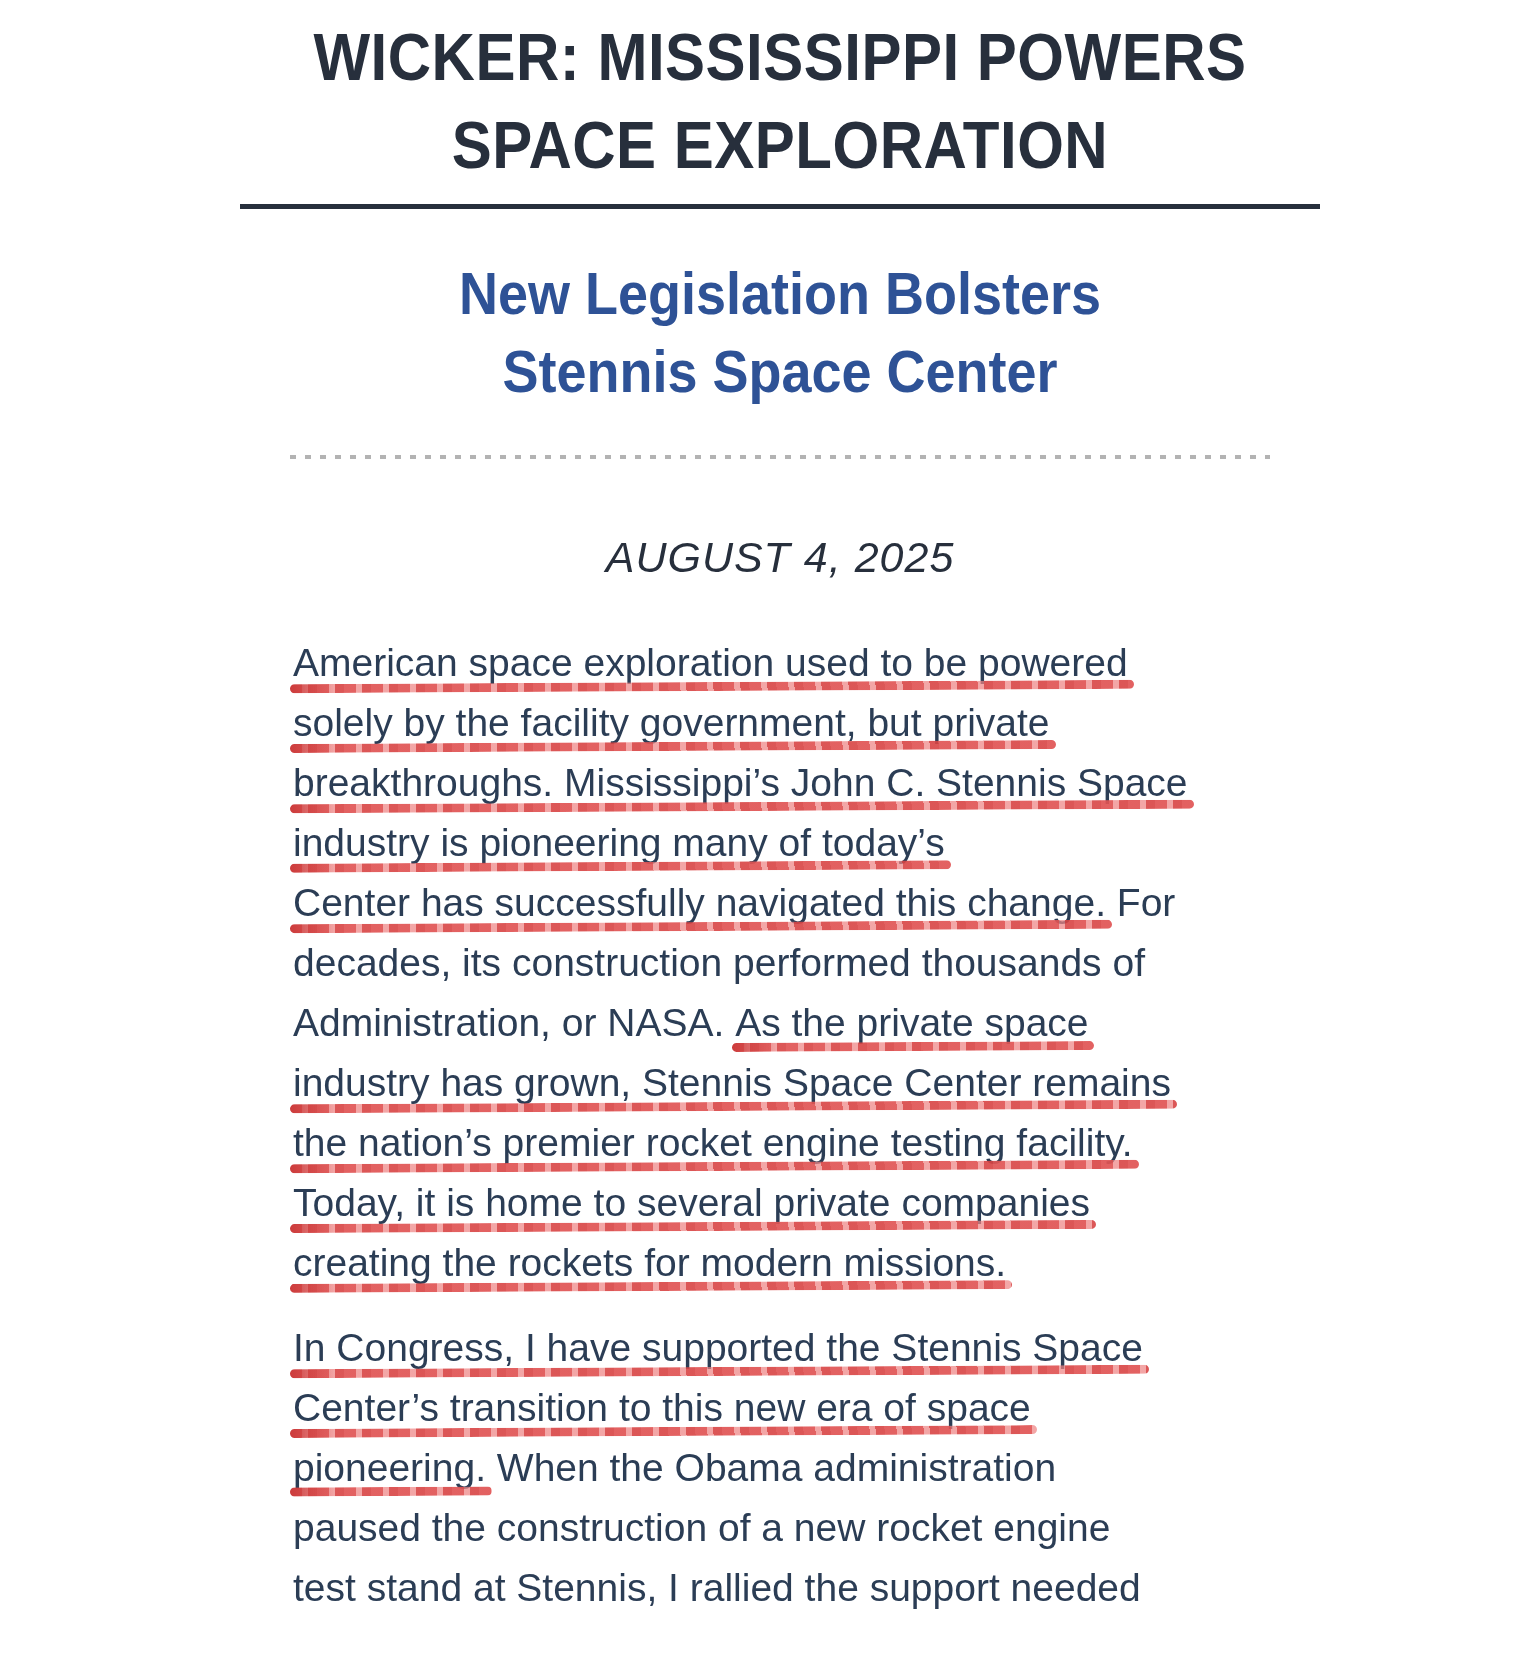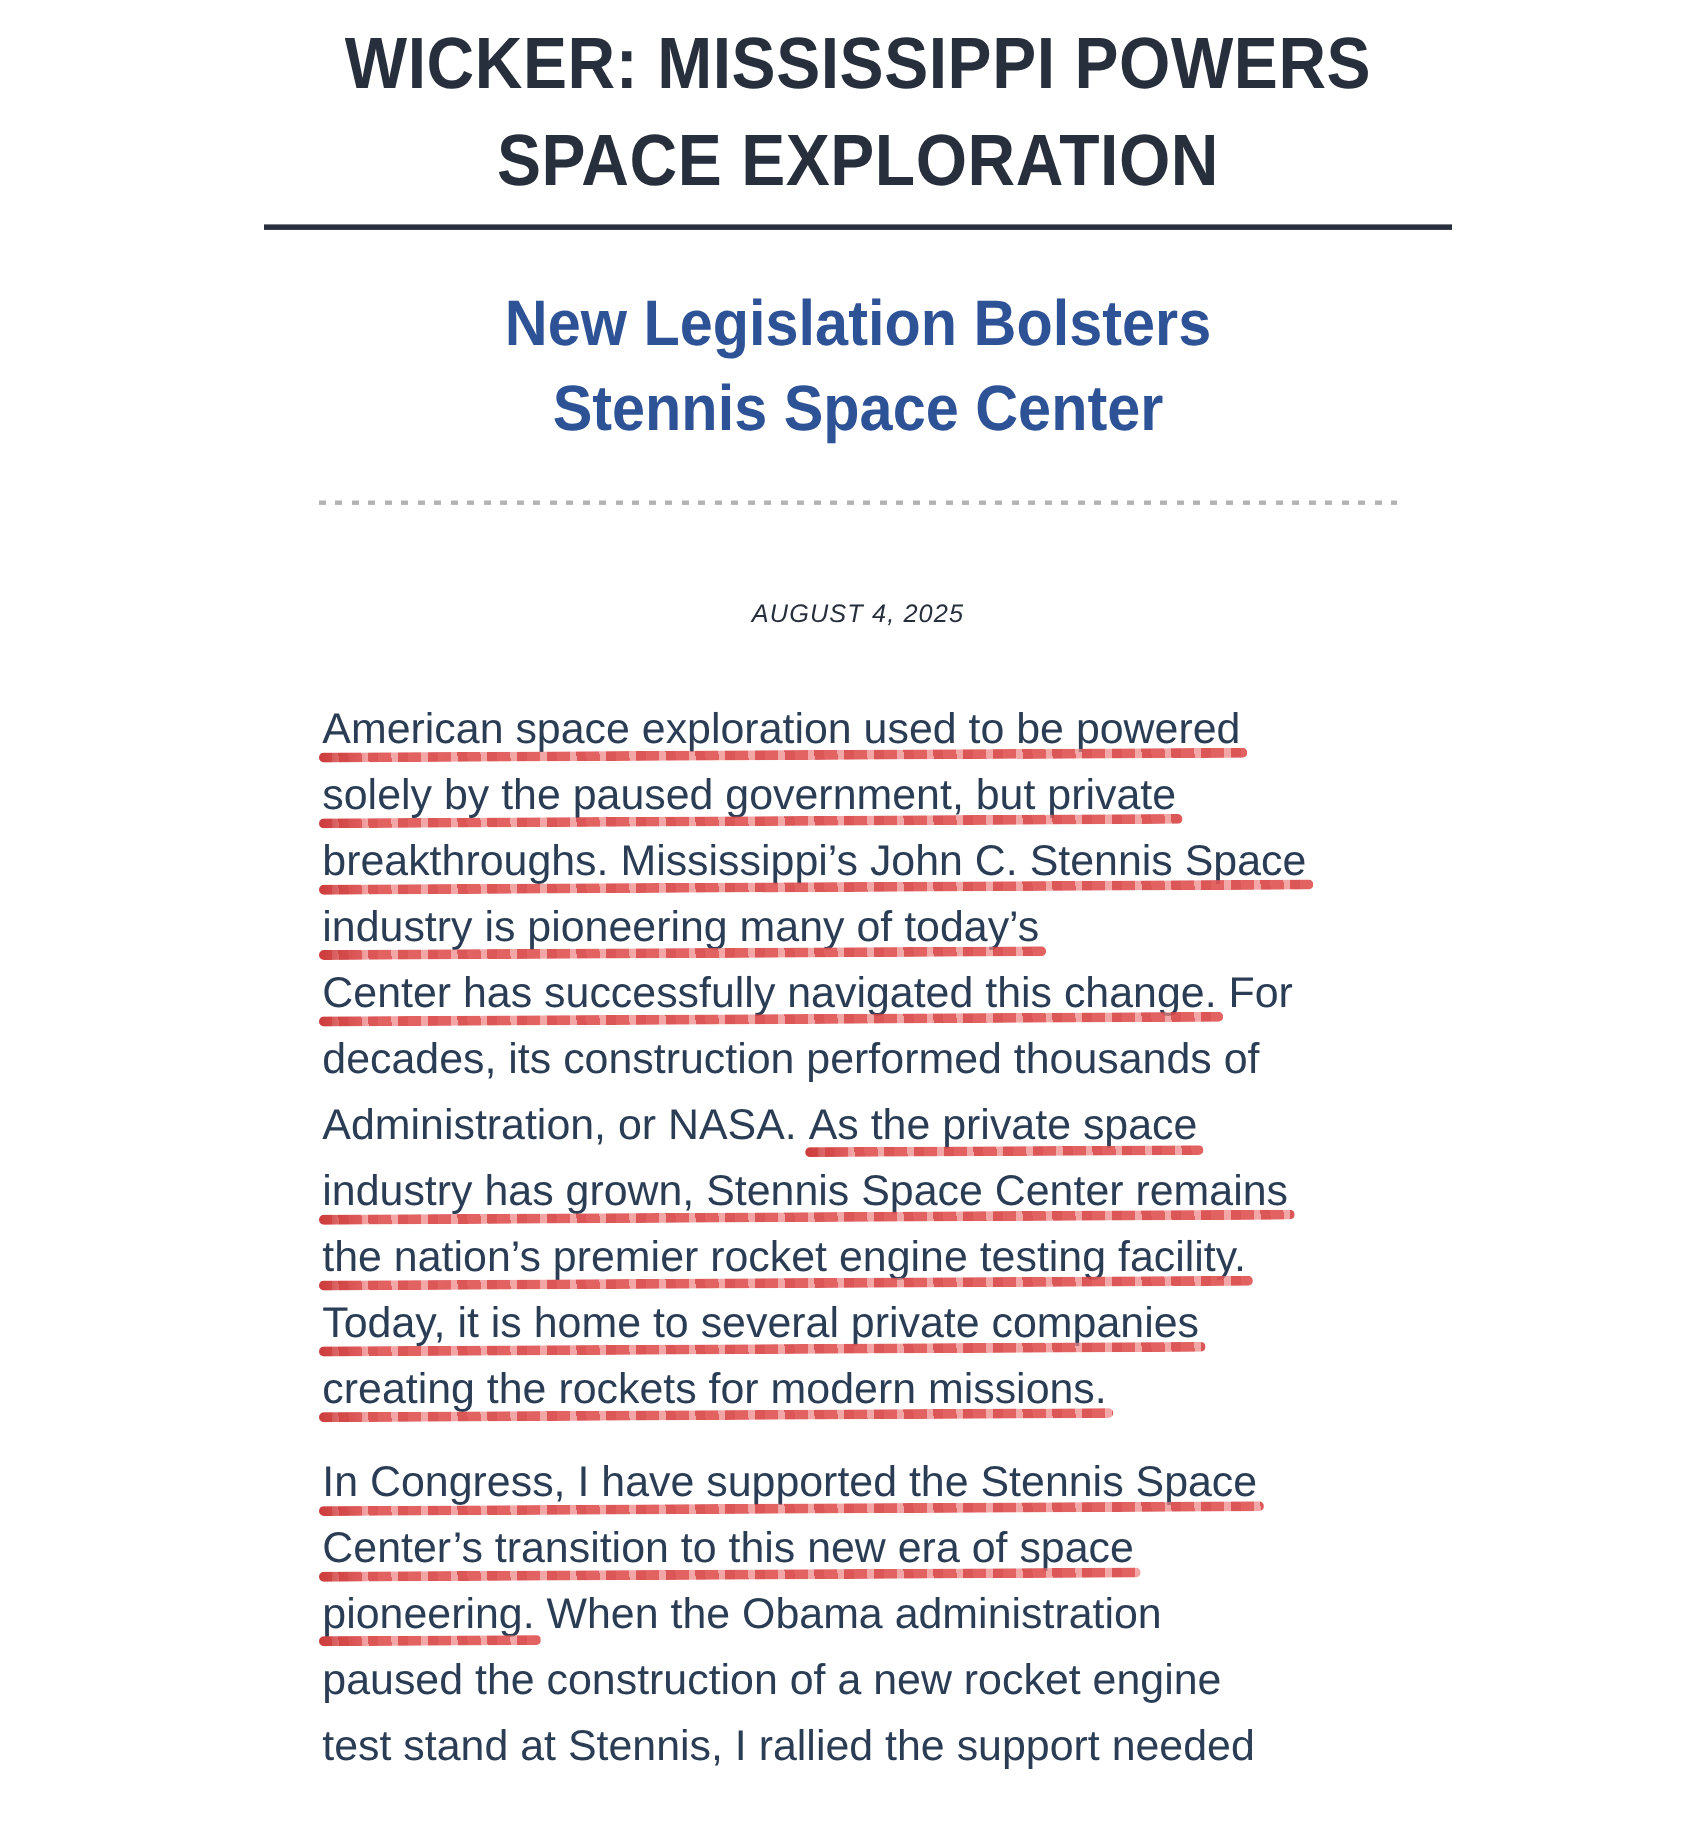--- a/index.html
+++ b/index.html
@@ -43,21 +43,21 @@
   .rule-dashed {
     width: 980px; height: 4px;
     margin: 56px auto 0;
     background: repeating-linear-gradient(90deg, #b3b3b3 0 6px, transparent 6px 15px);
   }
 
   .date {
     margin-top: 76px;
     text-align: center;
     font-style: italic;
-    font-size: 23px;
+    font-size: 43px;
     line-height: 44px;
     letter-spacing: 1px;
     color: #272f3c;
   }
 
   .bodytext {
     width: 1000px;
     margin: 54px 0 0 269px;
     font-size: 39px;
     line-height: 60px;
@@ -103,21 +103,21 @@
   </h2>
 
   <div class="rule-dashed"></div>
 
   <div class="date">AUGUST 4, 2025</div>
 
   <div class="bodytext">
 
     <div class="paragraph">
       <div class="line"><span class="seg"></span><span class="seg redline">American space exploration used to be powered</span><span class="seg"></span></div>
-      <div class="line"><span class="seg"></span><span class="seg redline">solely by the paused government, but private</span><span class="seg"></span></div>
+      <div class="line"><span class="seg"></span><span class="seg redline">solely by the facility government, but private</span><span class="seg"></span></div>
       <div class="line"><span class="seg"></span><span class="seg redline">breakthroughs. Mississippi’s John C. Stennis Space</span><span class="seg"></span></div>
       <div class="line"><span class="seg"></span><span class="seg redline">industry is pioneering many of today’s</span><span class="seg"></span></div>
       <div class="line"><span class="seg"></span><span class="seg redline">Center has successfully navigated this change.</span><span class="seg"> For</span></div>
       <div class="line"><span class="seg">decades, its construction performed thousands of</span><span class="seg redline"></span><span class="seg"></span></div>
       <div class="line"><span class="seg">Administration, or NASA. </span><span class="seg redline">As the private space</span><span class="seg"></span></div>
       <div class="line"><span class="seg"></span><span class="seg redline">industry has grown, Stennis Space Center remains</span><span class="seg"></span></div>
       <div class="line"><span class="seg"></span><span class="seg redline">the nation’s premier rocket engine testing facility.</span><span class="seg"></span></div>
       <div class="line"><span class="seg"></span><span class="seg redline">Today, it is home to several private companies</span><span class="seg"></span></div>
       <div class="line"><span class="seg"></span><span class="seg redline">creating the rockets for modern missions.</span><span class="seg"></span></div>
     </div>

